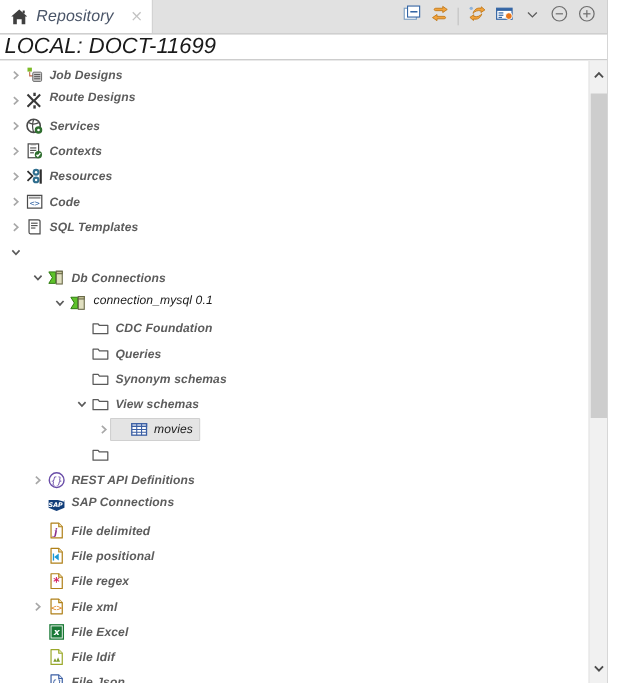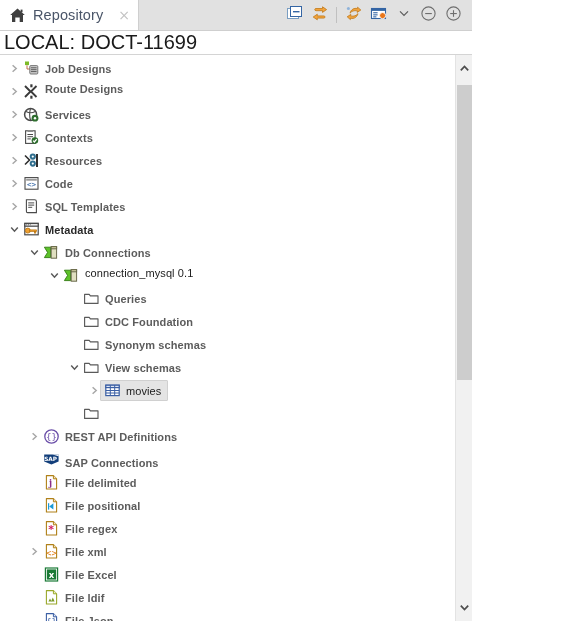--- a/index.html
+++ b/index.html
@@ -10,24 +10,25 @@
   body {
     width: 566px;
     height: 621px;
     overflow: hidden;
     font-family: "Liberation Sans", sans-serif;
     -webkit-font-smoothing: antialiased;
   }
 
   #app {
     position: relative;
-    width: 472px;
+    width: 552px;
     height: 621px;
     box-sizing: border-box;
     background: #000000;
+    font-style: italic;
   }
 
   
   .tabbar {
     position: relative;
     height: 31px;
     background: #e1e1e1;
     display: flex;
     align-items: stretch;
     border-bottom: 1px solid #cfcfcf;
@@ -153,21 +154,21 @@
   }
   .row.dark .row-label { color: #2a2a2a; }
   .row.selected .row-label {
     font-weight: normal;
     color: #1a1a1a;
   }
   .sel-bg {
     background: #e4e4e4;
     border: 1px solid #d0d0d0;
     border-radius: 1px;
-    padding: 0 6px 0 2px;
+    padding: 0 6px 0 16px;
     margin-left: -2px;
     height: 21px;
     display: flex;
     align-items: center;
     box-sizing: border-box;
   }
 
   
   .vscroll {
     position: absolute;
@@ -427,35 +428,20 @@
             </span>
             <span class="row-label">SQL Templates</span>
           </span>
         </div>
         <div class="row dark" style="padding-left: 6px;">
           <span class="twisty">
             <svg width="11" height="11" viewBox="0 0 11 11">
               <path d="M2.2 3.6 L5.5 7.2 L8.8 3.6" fill="none" stroke="#5a5a5a" stroke-width="1.5"></path>
             </svg>
           </span>
-          <span style="display: flex; align-items: center;">
-            <span class="row-icon">
-              <svg width="17" height="17" viewBox="0 0 17 17">
-                <rect x="1.8" y="2.4" width="13.4" height="11.4" fill="#ffffff" stroke="#4a4a4a" stroke-width="1.2"></rect>
-                <rect x="1.8" y="2.4" width="13.4" height="2.8" fill="#e8e8e8" stroke="#4a4a4a" stroke-width="1.2"></rect>
-                <rect x="3.2" y="3.3" width="1" height="1" fill="#6a6a6a"></rect>
-                <rect x="5" y="3.3" width="1" height="1" fill="#6a6a6a"></rect>
-                <rect x="6.8" y="3.3" width="1" height="1" fill="#6a6a6a"></rect>
-                <circle cx="4.8" cy="9.6" r="2.5" fill="#f0a030" stroke="#b87410" stroke-width=".8"></circle>
-                <rect x="6.4" y="8.9" width="7.2" height="1.5" fill="#f0a030" stroke="#b87410" stroke-width=".7"></rect>
-                <rect x="11.4" y="10.3" width="1.4" height="1.8" fill="#f0a030" stroke="#b87410" stroke-width=".7"></rect>
-              </svg>
-            </span>
-            <span class="row-label">Metadata</span>
-          </span>
         </div>
         <div class="row" style="padding-left: 26px;">
           <span class="twisty">
             <svg width="11" height="11" viewBox="0 0 11 11">
               <path d="M2.2 3.6 L5.5 7.2 L8.8 3.6" fill="none" stroke="#5a5a5a" stroke-width="1.5"></path>
             </svg>
           </span>
           <span style="display: flex; align-items: center;">
             <span class="row-icon">
               <svg width="17" height="17" viewBox="0 0 17 17">
@@ -485,32 +471,32 @@
           </span>
         </div>
         <div class="row" style="padding-left: 66px;">
           <span class="twisty"></span>
           <span style="display: flex; align-items: center;">
             <span class="row-icon">
               <svg width="17" height="17" viewBox="0 0 17 17">
                 <path d="M1.6 4.4 L6.2 4.4 L7.4 5.9 L15 5.9 L15 13.4 L1.6 13.4 Z" fill="#ffffff" stroke="#5a5a5a" stroke-width="1.15" stroke-linejoin="round"></path>
               </svg>
             </span>
+            <span class="row-label">CDC Foundation</span>
+          </span>
+        </div>
+        <div class="row" style="padding-left: 66px;">
+          <span class="twisty"></span>
+          <span style="display: flex; align-items: center;">
+            <span class="row-icon">
+              <svg width="17" height="17" viewBox="0 0 17 17">
+                <path d="M1.6 4.4 L6.2 4.4 L7.4 5.9 L15 5.9 L15 13.4 L1.6 13.4 Z" fill="#ffffff" stroke="#5a5a5a" stroke-width="1.15" stroke-linejoin="round"></path>
+              </svg>
+            </span>
             <span class="row-label">Queries</span>
-          </span>
-        </div>
-        <div class="row" style="padding-left: 66px;">
-          <span class="twisty"></span>
-          <span style="display: flex; align-items: center;">
-            <span class="row-icon">
-              <svg width="17" height="17" viewBox="0 0 17 17">
-                <path d="M1.6 4.4 L6.2 4.4 L7.4 5.9 L15 5.9 L15 13.4 L1.6 13.4 Z" fill="#ffffff" stroke="#5a5a5a" stroke-width="1.15" stroke-linejoin="round"></path>
-              </svg>
-            </span>
-            <span class="row-label">CDC Foundation</span>
           </span>
         </div>
         <div class="row" style="padding-left: 66px;">
           <span class="twisty"></span>
           <span style="display: flex; align-items: center;">
             <span class="row-icon">
               <svg width="17" height="17" viewBox="0 0 17 17">
                 <path d="M1.6 4.4 L6.2 4.4 L7.4 5.9 L15 5.9 L15 13.4 L1.6 13.4 Z" fill="#ffffff" stroke="#5a5a5a" stroke-width="1.15" stroke-linejoin="round"></path>
               </svg>
             </span>
@@ -570,21 +556,21 @@
               <svg width="17" height="17" viewBox="0 0 17 17">
                 <circle cx="8.5" cy="8.5" r="6.7" fill="none" stroke="#6a4ea8" stroke-width="1.3"></circle>
                 <text x="8.5" y="11.7" font-size="9" fill="#6a4ea8" text-anchor="middle" font-family="DejaVu Sans Mono, monospace">{}</text>
               </svg>
             </span>
             <span class="row-label">REST API Definitions</span>
           </span>
         </div>
         <div class="row" style="padding-left: 26px;">
           <span class="twisty"></span>
-          <span style="display: flex; align-items: flex-end;">
+          <span style="display: flex; align-items: flex-start;">
             <span class="row-icon">
               <svg width="17" height="17" viewBox="0 0 17 17">
                 <path d="M1.2 3.6 L15.6 3.6 L15.6 10.6 L8.4 13.6 L1.2 10.6 Z" fill="#123e7a"></path>
                 <path d="M9.6 3.6 L15.6 3.6 L15.6 5.2 Z" fill="#ffffff"></path>
                 <text x="7.6" y="9.7" font-size="5.8" fill="#ffffff" text-anchor="middle" font-weight="bold" font-family="DejaVu Sans, sans-serif">SAP</text>
               </svg>
             </span>
             <span class="row-label">SAP Connections</span>
           </span>
         </div>

